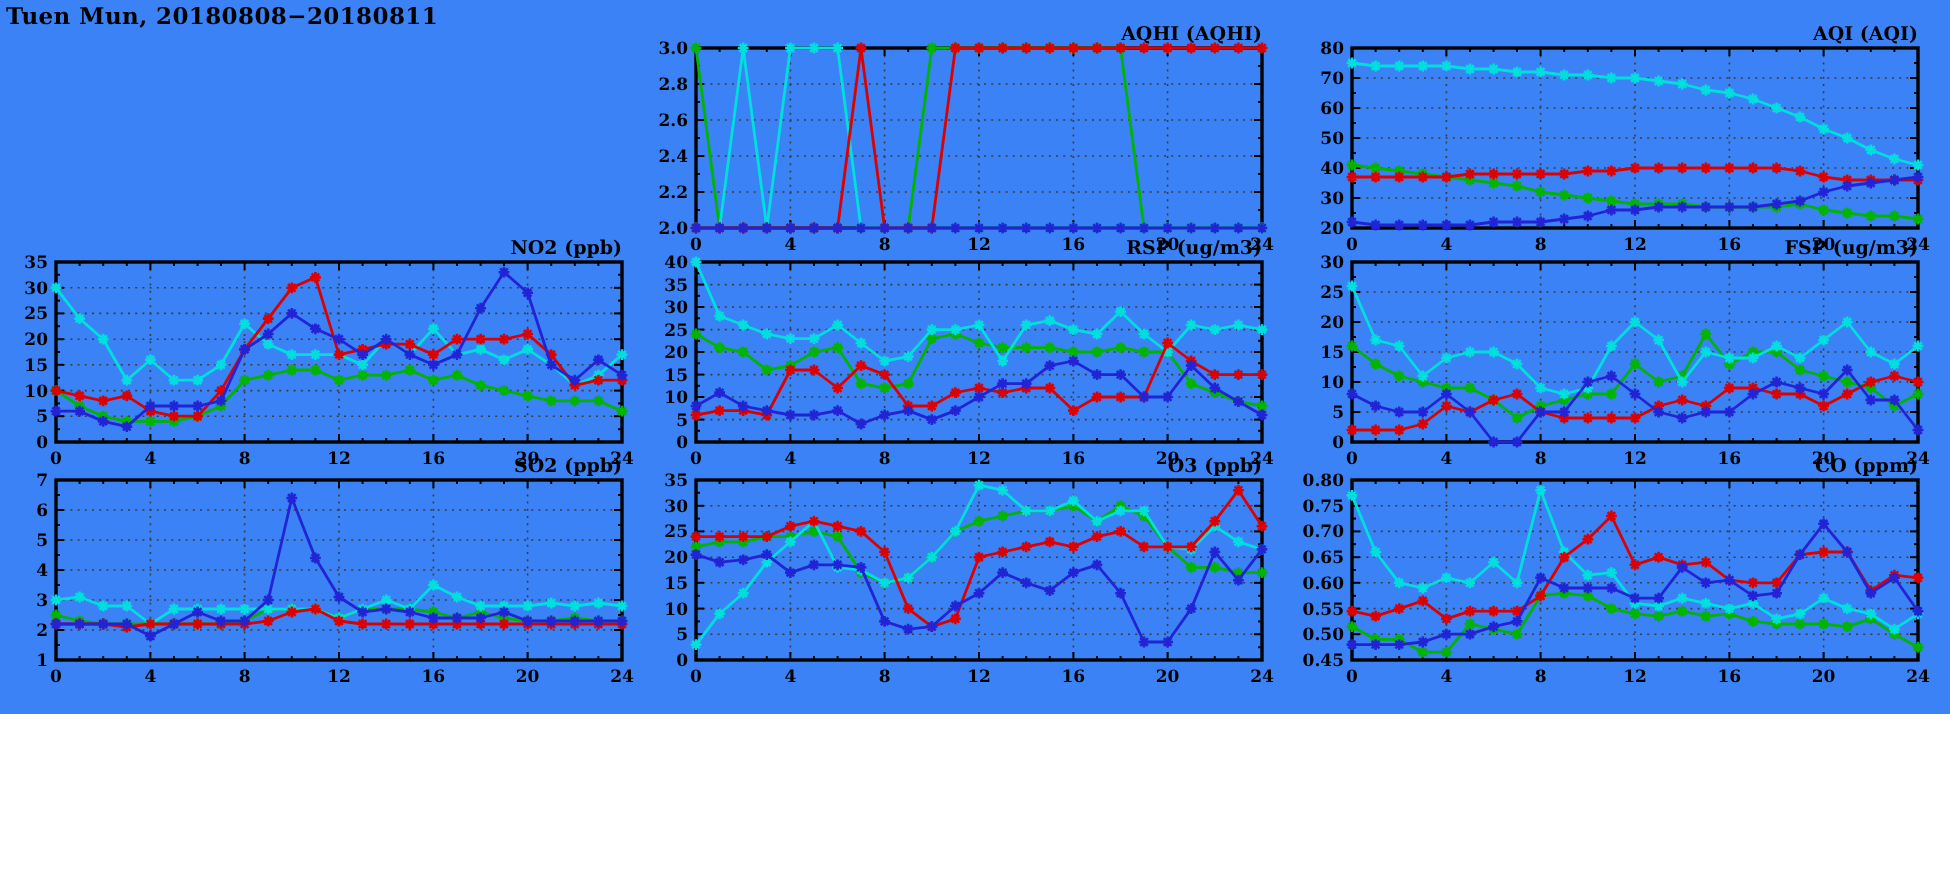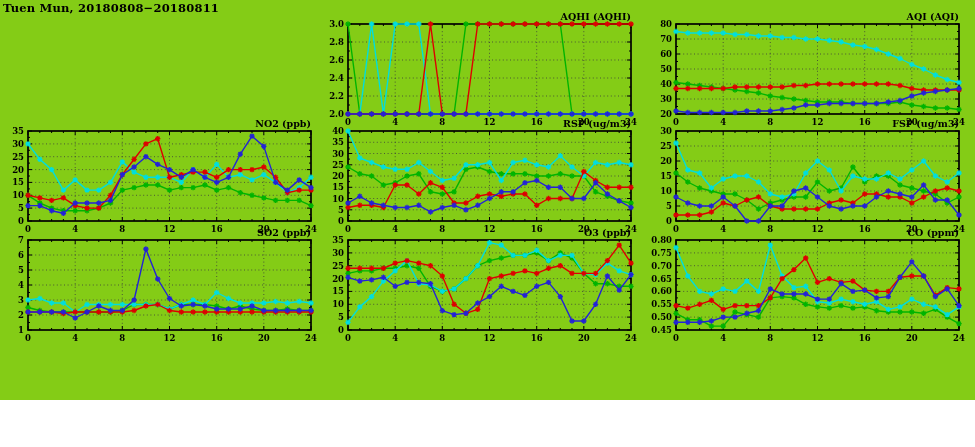--- a/index.html
+++ b/index.html
@@ -1,16 +1,16 @@
 <!DOCTYPE html>
 <html><head>
 <meta charset="utf-8">
 <style>
   html,body{margin:0;padding:0;background:#ffffff;}
-  #page{position:relative;width:975px;height:400px;background:#84cc16;overflow:hidden;
+  #page{position:relative;width:975px;height:357px;background:#3b82f6;overflow:hidden;
         font-family:"DejaVu Serif",serif;}
   #page-title{position:absolute;left:3px;top:1px;font-weight:bold;font-size:11.5px;color:#000;
               letter-spacing:0.2px;white-space:nowrap;}
   .chart-cell{position:absolute;width:320px;height:122px;}
   .chart-cell svg{overflow:visible;display:block;}
   .grid{stroke:#3c3c3c;stroke-width:0.8;stroke-dasharray:1,2.6;fill:none;}
   .vgrid{stroke:#3c3c3c;stroke-width:0.8;stroke-dasharray:1,2.6;fill:none;}
   .border{fill:none;stroke:#000;stroke-width:1.7;}
   .tick{stroke:#000;stroke-width:1;}
   .ticklabel{font:bold 8.5px "DejaVu Serif",serif;fill:#000;}

